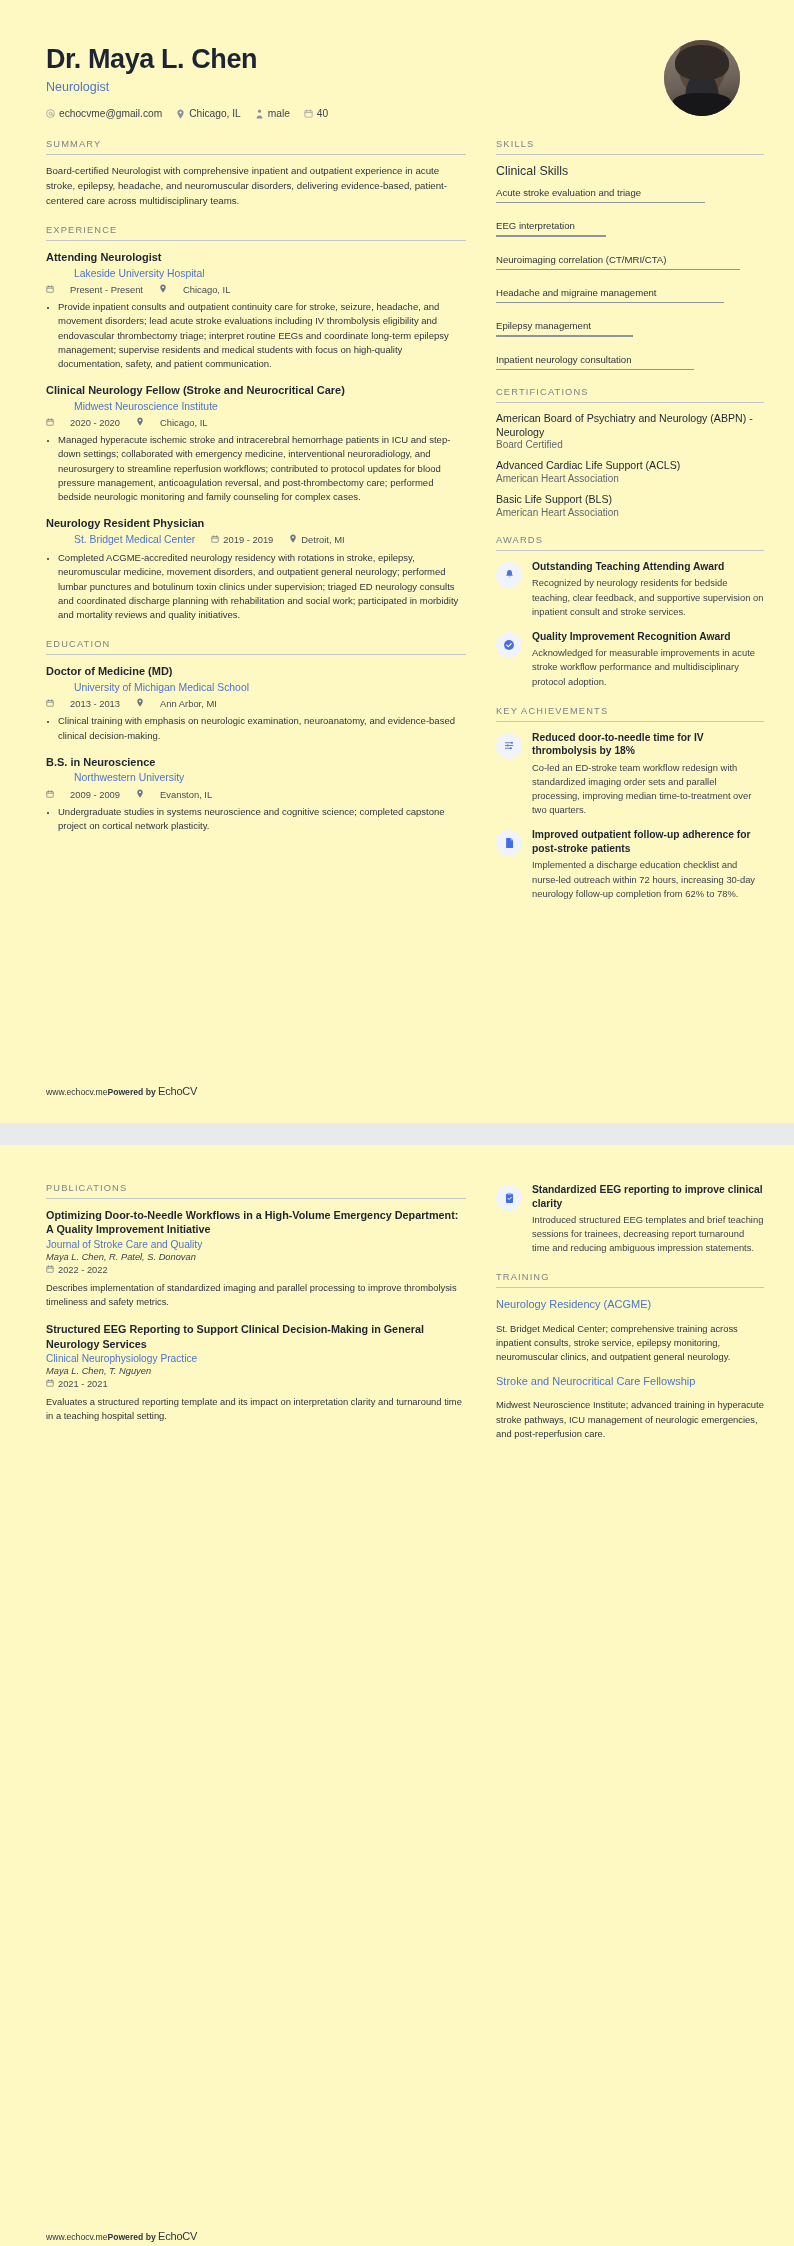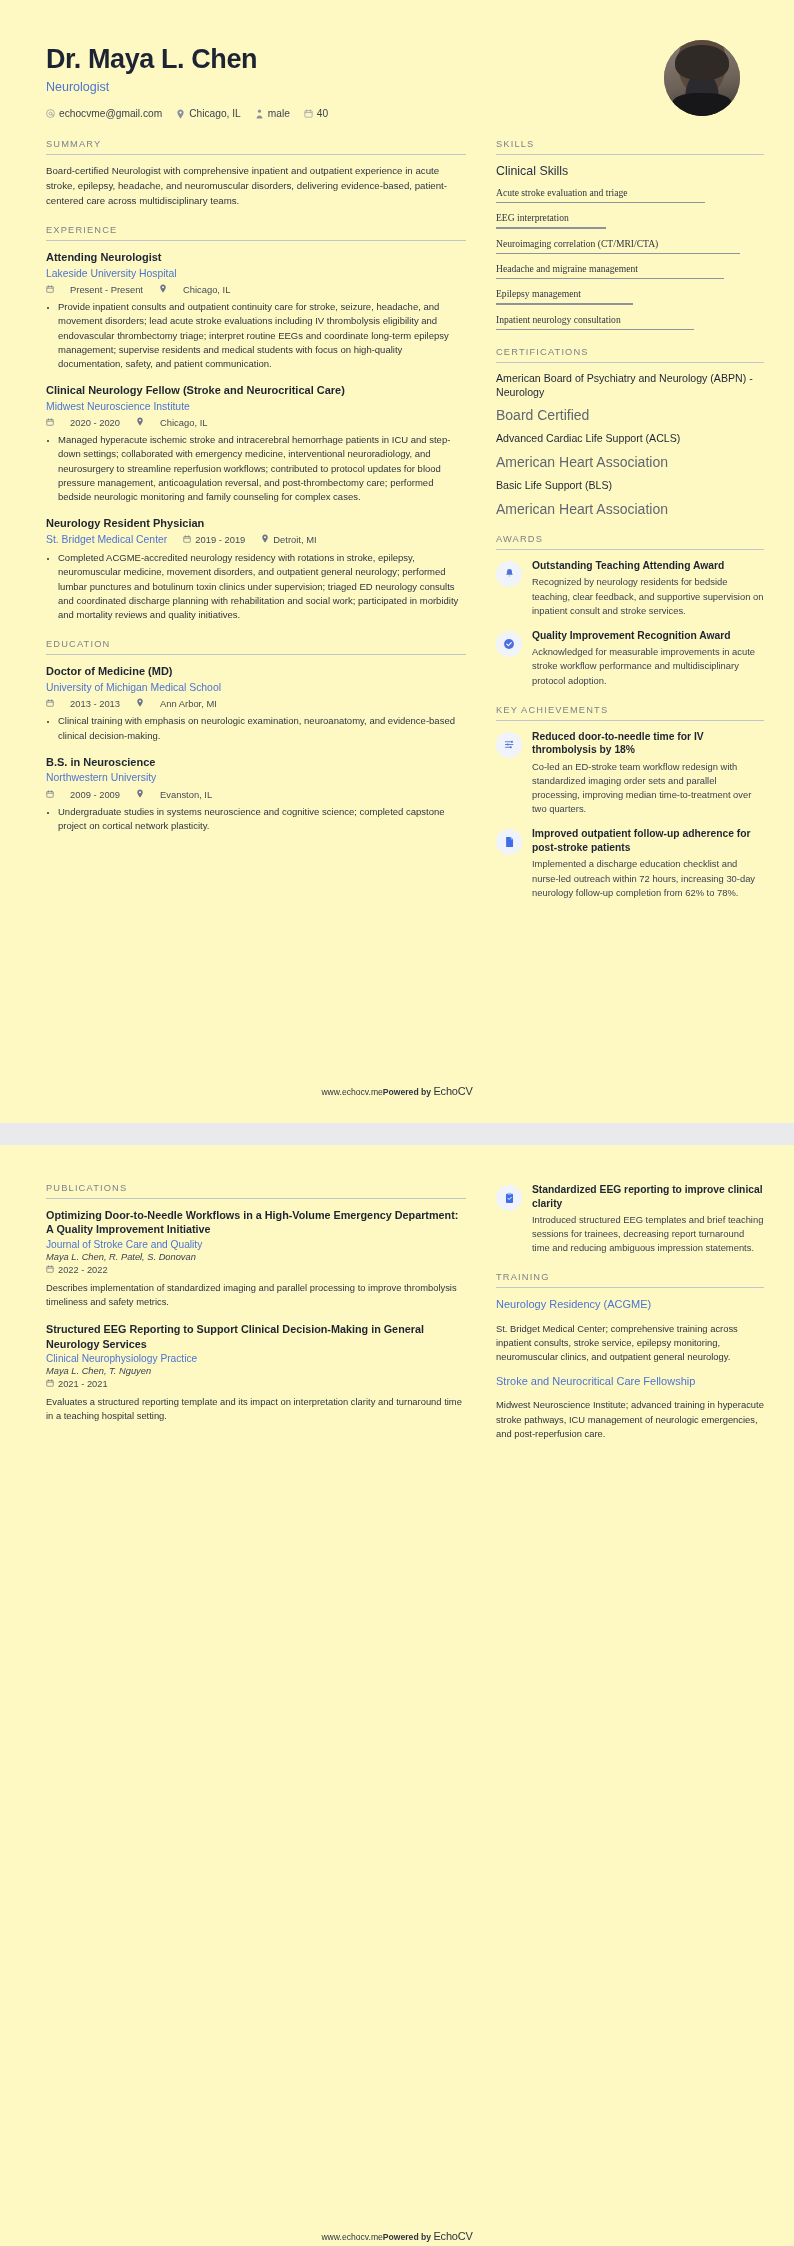--- a/index.html
+++ b/index.html
@@ -116,20 +116,21 @@
     font-size: 11px;
     font-weight: bold;
     color: #1d2433;
     line-height: 1.3;
   }
   .entry-org {
     font-size: 10.4px;
     color: #4b74d4;
     margin-top: 2px;
     line-height: 1.3;
+    margin-left: 28px;
   }
   .entry-meta {
     display: flex;
     align-items: center;
     gap: 16px;
     margin-top: 4px;
     font-size: 9.4px;
     color: #454b57;
   }
   .entry-meta .mitem { display: flex; align-items: center; gap: 16px; }
@@ -151,42 +152,42 @@
   }
   .bullets li::marker { font-size: 8px; }
 
   
   .skills-group-title {
     font-size: 12.4px;
     color: #2a3246;
     font-weight: 400;
     margin-bottom: 9px;
   }
-  .skill-row { margin-bottom: 9px; font-family: Liberation Serif, serif; }
+  .skill-row { margin-bottom: 17px; }
   .skill-name {
     font-size: 9.6px;
     color: #2e3440;
     padding-bottom: 4px;
   }
   .skill-bar {
     height: 1.3px;
     background: #8e949e;
   }
 
   
   .cert { margin-bottom: 9px; }
   .cert-name {
     font-size: 10.6px;
     color: #1d2433;
     line-height: 1.3;
   }
   .cert-issuer {
-    font-size: 14px;
+    font-size: 10px;
     color: #606773;
-    margin-top: 8px;
+    margin-top: 0;
   }
 
   
   .icard {
     display: flex;
     gap: 10px;
     margin-bottom: 11px;
     align-items: flex-start;
   }
   .icard-ic {
@@ -260,21 +261,21 @@
     line-height: 1.5;
     margin-top: 10px;
   }
 
   
   .footer {
     position: absolute;
     left: 46px; right: 46px;
     bottom: 26px;
     display: flex;
-    justify-content: center;
+    justify-content: flex-start;
     align-items: baseline;
     font-size: 8.6px;
     color: #2e3440;
   }
   .footer .brand { font-weight: bold; }
   .footer .brand .nm { font-weight: normal; font-size: 11px; letter-spacing: -0.2px; }
 
   .gap { height: 22px; background: #e9eaec; }
 </style>
 </head>

